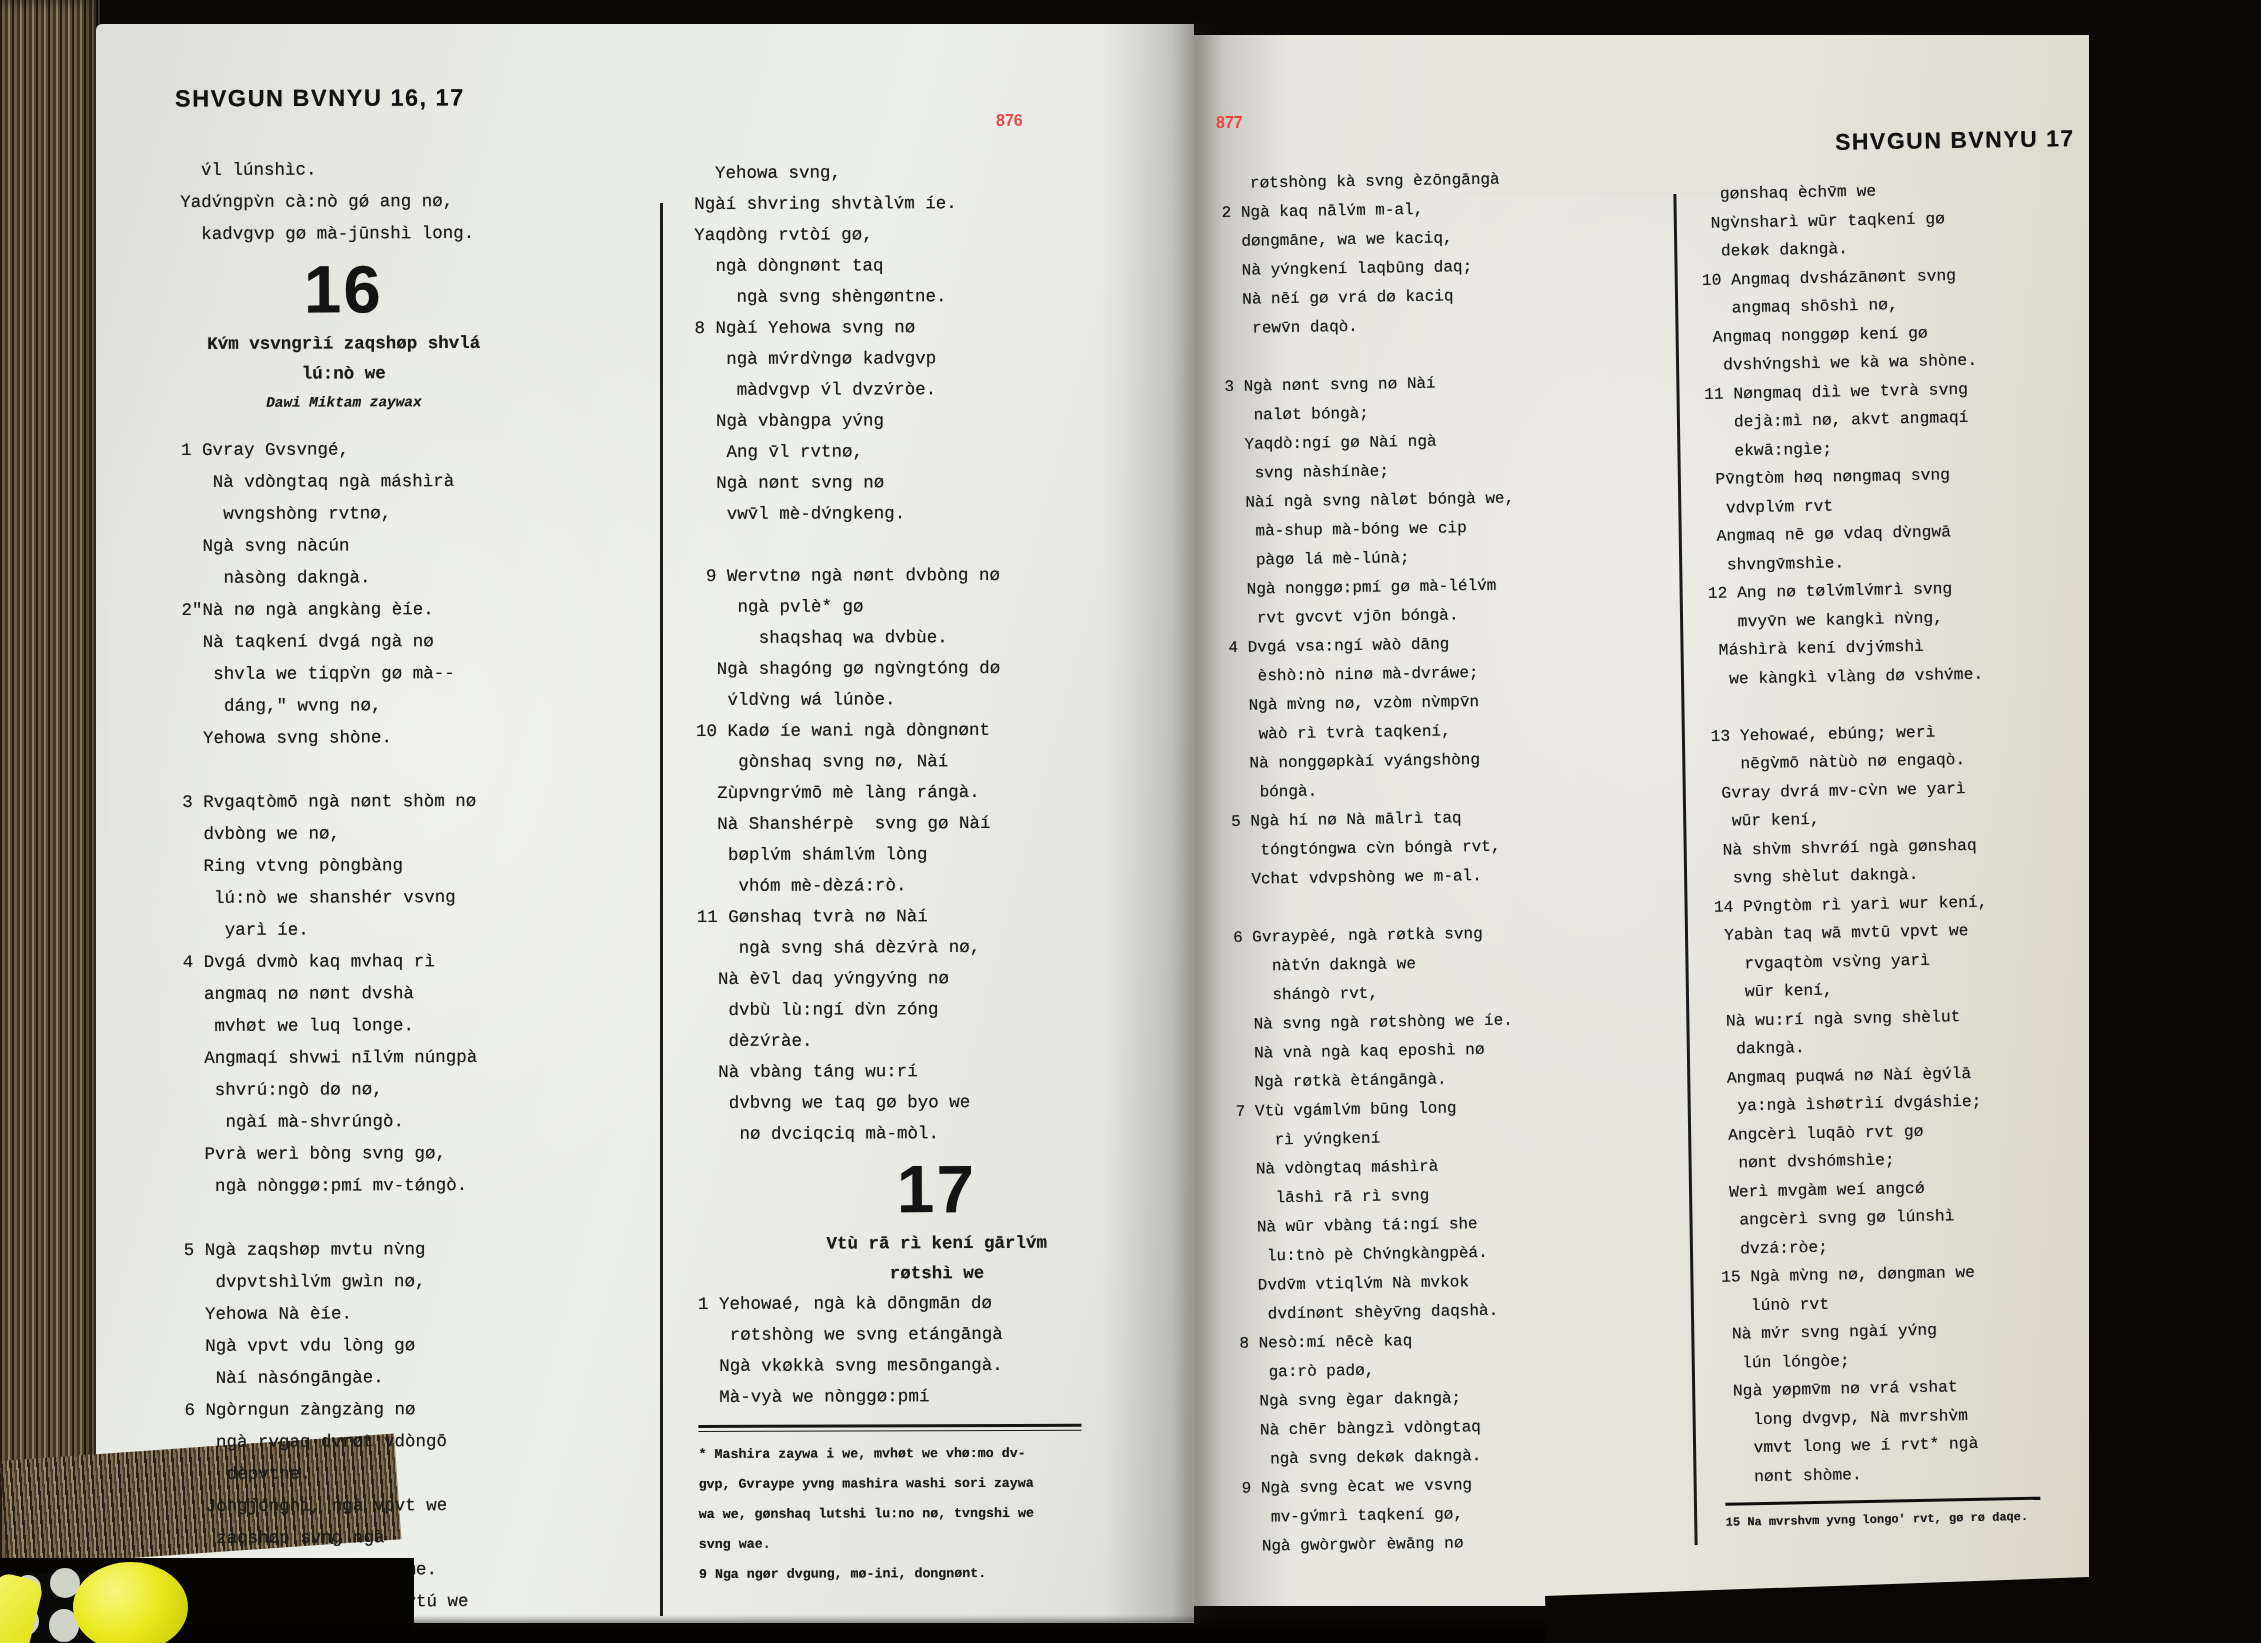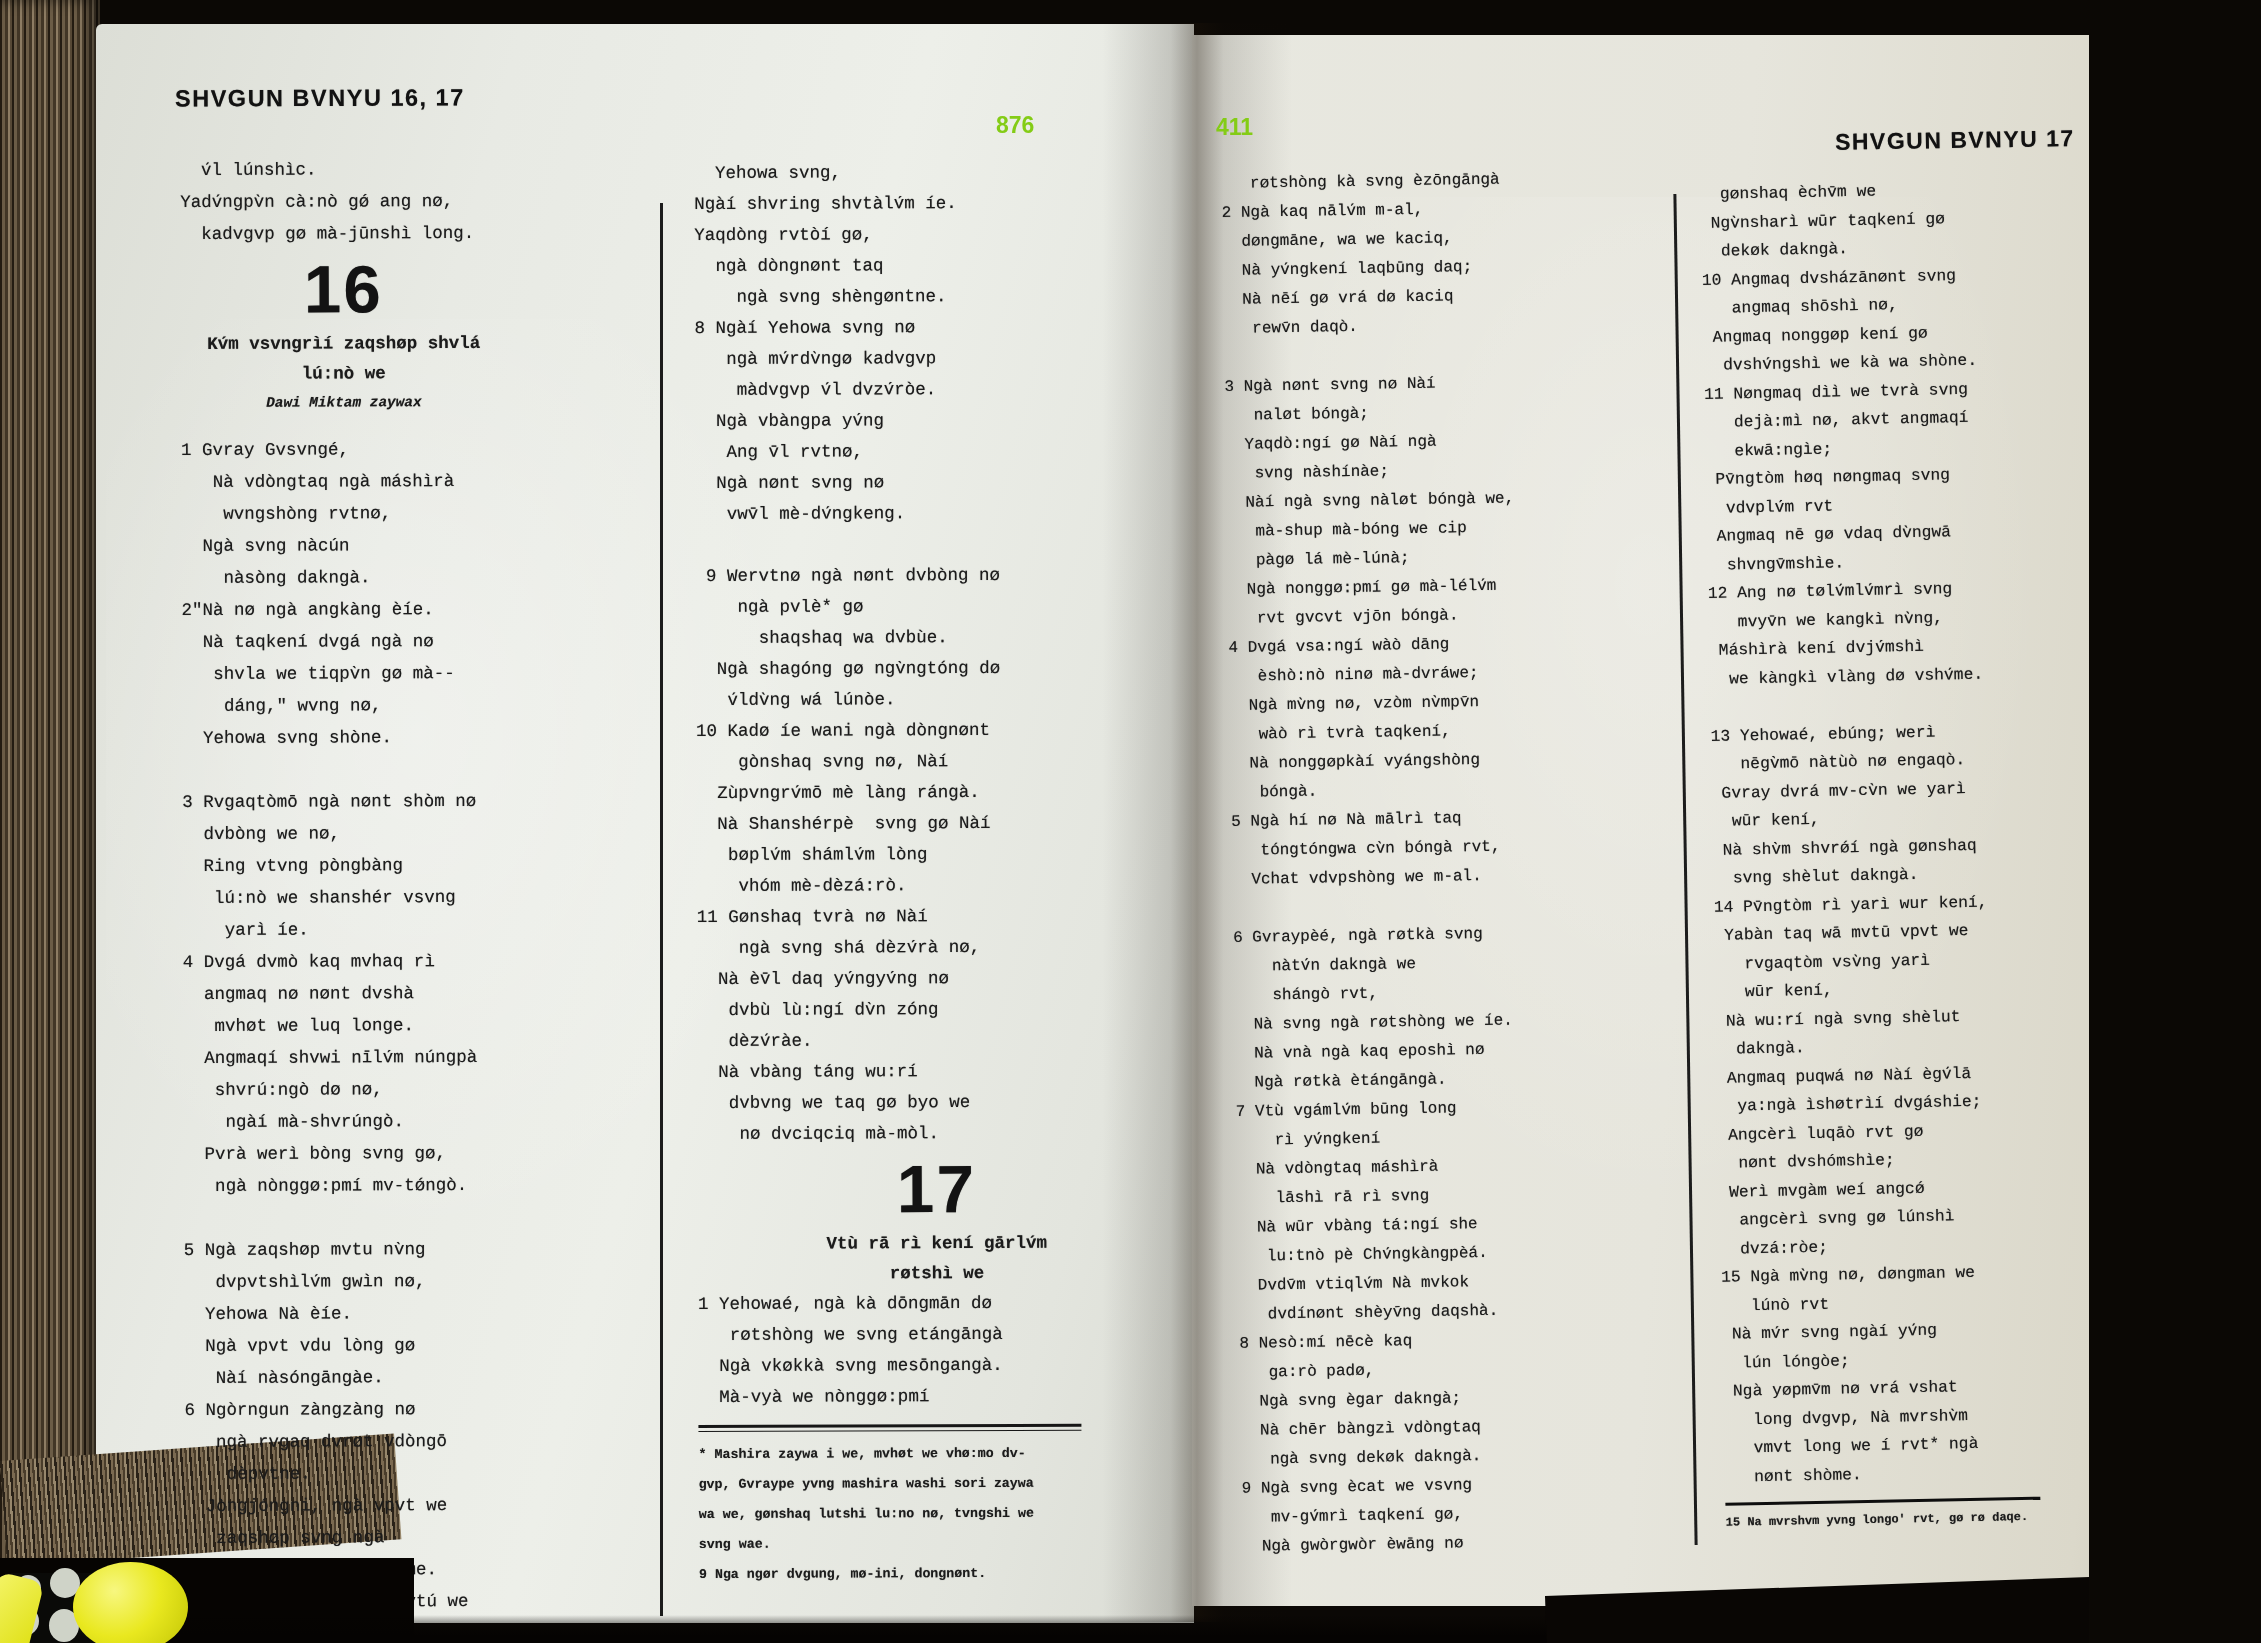--- a/index.html
+++ b/index.html
@@ -25,21 +25,21 @@
   .glare{position:absolute;z-index:4;pointer-events:none;}
   .glare-left{left:106px;top:319px;width:744px;height:987px;
     background:radial-gradient(ellipse at 42% 42%,rgba(255,255,255,.30),rgba(255,255,255,0) 64%);}
   .glare-right{left:1245px;top:197px;width:873px;height:1139px;
     background:radial-gradient(ellipse at 46% 34%,rgba(255,255,255,.24),rgba(255,255,255,0) 60%);}
   
   .running-head{position:absolute;z-index:6;font-weight:bold;color:#121212;letter-spacing:1.5px;
     font-family:"Liberation Sans",sans-serif;text-shadow:0 0 0.8px rgba(10,10,10,.5);}
   .rh-left{left:175px;top:85px;font-size:23.5px;transform:rotate(-0.2deg);}
   .rh-right{left:1835px;top:127px;font-size:23px;transform:rotate(-0.9deg);}
-  .pagenum{position:absolute;z-index:6;font-weight:bold;color:#84cc16;font-size:23px;
+  .pagenum{position:absolute;z-index:6;font-weight:bold;color:#ef4444;font-size:16px;
     font-family:"Liberation Sans",sans-serif;}
   .pn-left{left:996px;top:112px;}
   .pn-right{left:1216px;top:114px;}
   
   .divider{position:absolute;z-index:5;background:#1c1c1c;}
   .div-left{left:660px;top:203px;width:3px;height:1413px;}
   .div-right{left:1684px;top:194px;width:3px;height:1351px;transform:rotate(-0.9deg);}
   
   .col{position:absolute;z-index:6;color:#1b1b1b;font-family:"Liberation Mono","DejaVu Sans Mono",monospace;
     text-shadow:0 0 0.8px rgba(25,25,25,.55);}
@@ -93,21 +93,21 @@
   <div class="edge-left"></div>
   <div class="page page-left"></div>
   <div class="page page-right"></div>
   <div class="edge-right"></div>
   <div class="gutter"></div>
   <div class="glare glare-left"></div>
   <div class="glare glare-right"></div>
 
   <div class="running-head rh-left">SHVGUN BVNYU 16, 17</div>
   <div class="pagenum pn-left">876</div>
-  <div class="pagenum pn-right">411</div>
+  <div class="pagenum pn-right">877</div>
   <div class="running-head rh-right">SHVGUN BVNYU 17</div>
 
   <div class="divider div-left"></div>
   <div class="divider div-right"></div>
 
   <div class="col col-l1">
       <div class="lines">
         <div class="line">  v́l lúnshìc.</div>
         <div class="line">Yadv́ngpv̀n cà:nò gǿ ang nø,</div>
         <div class="line">  kadvgvp gø mà-jūnshì long.</div>

